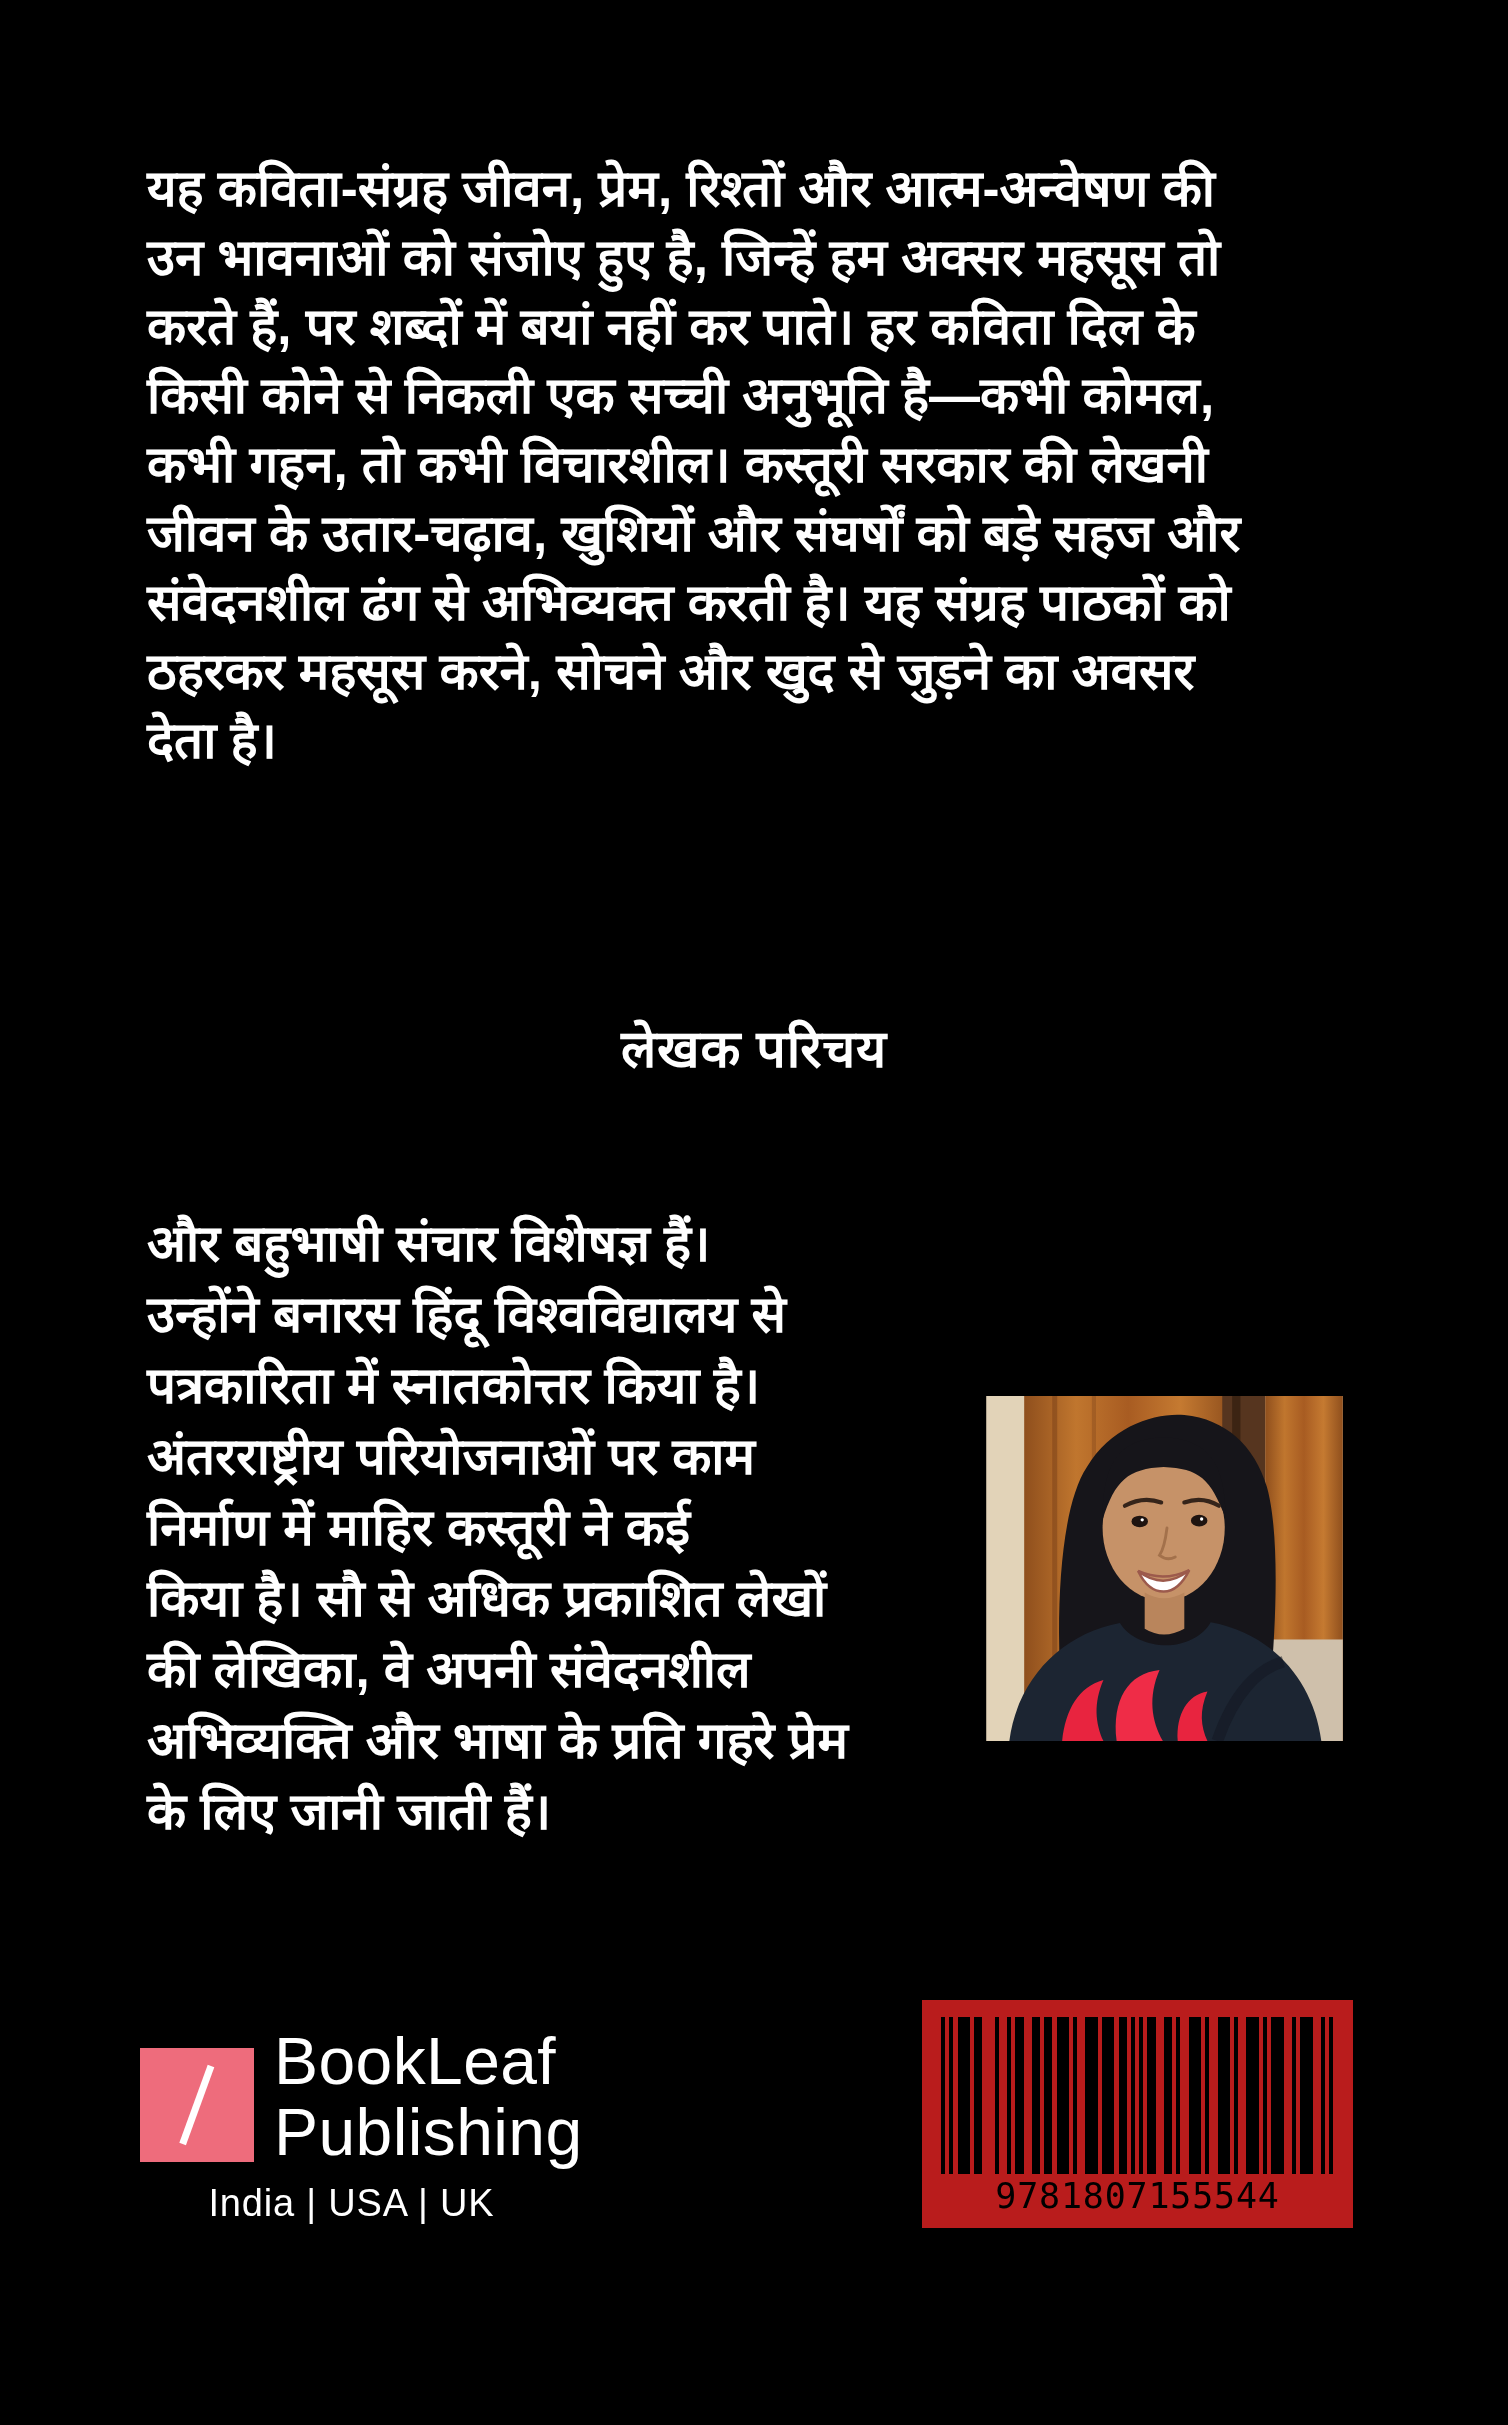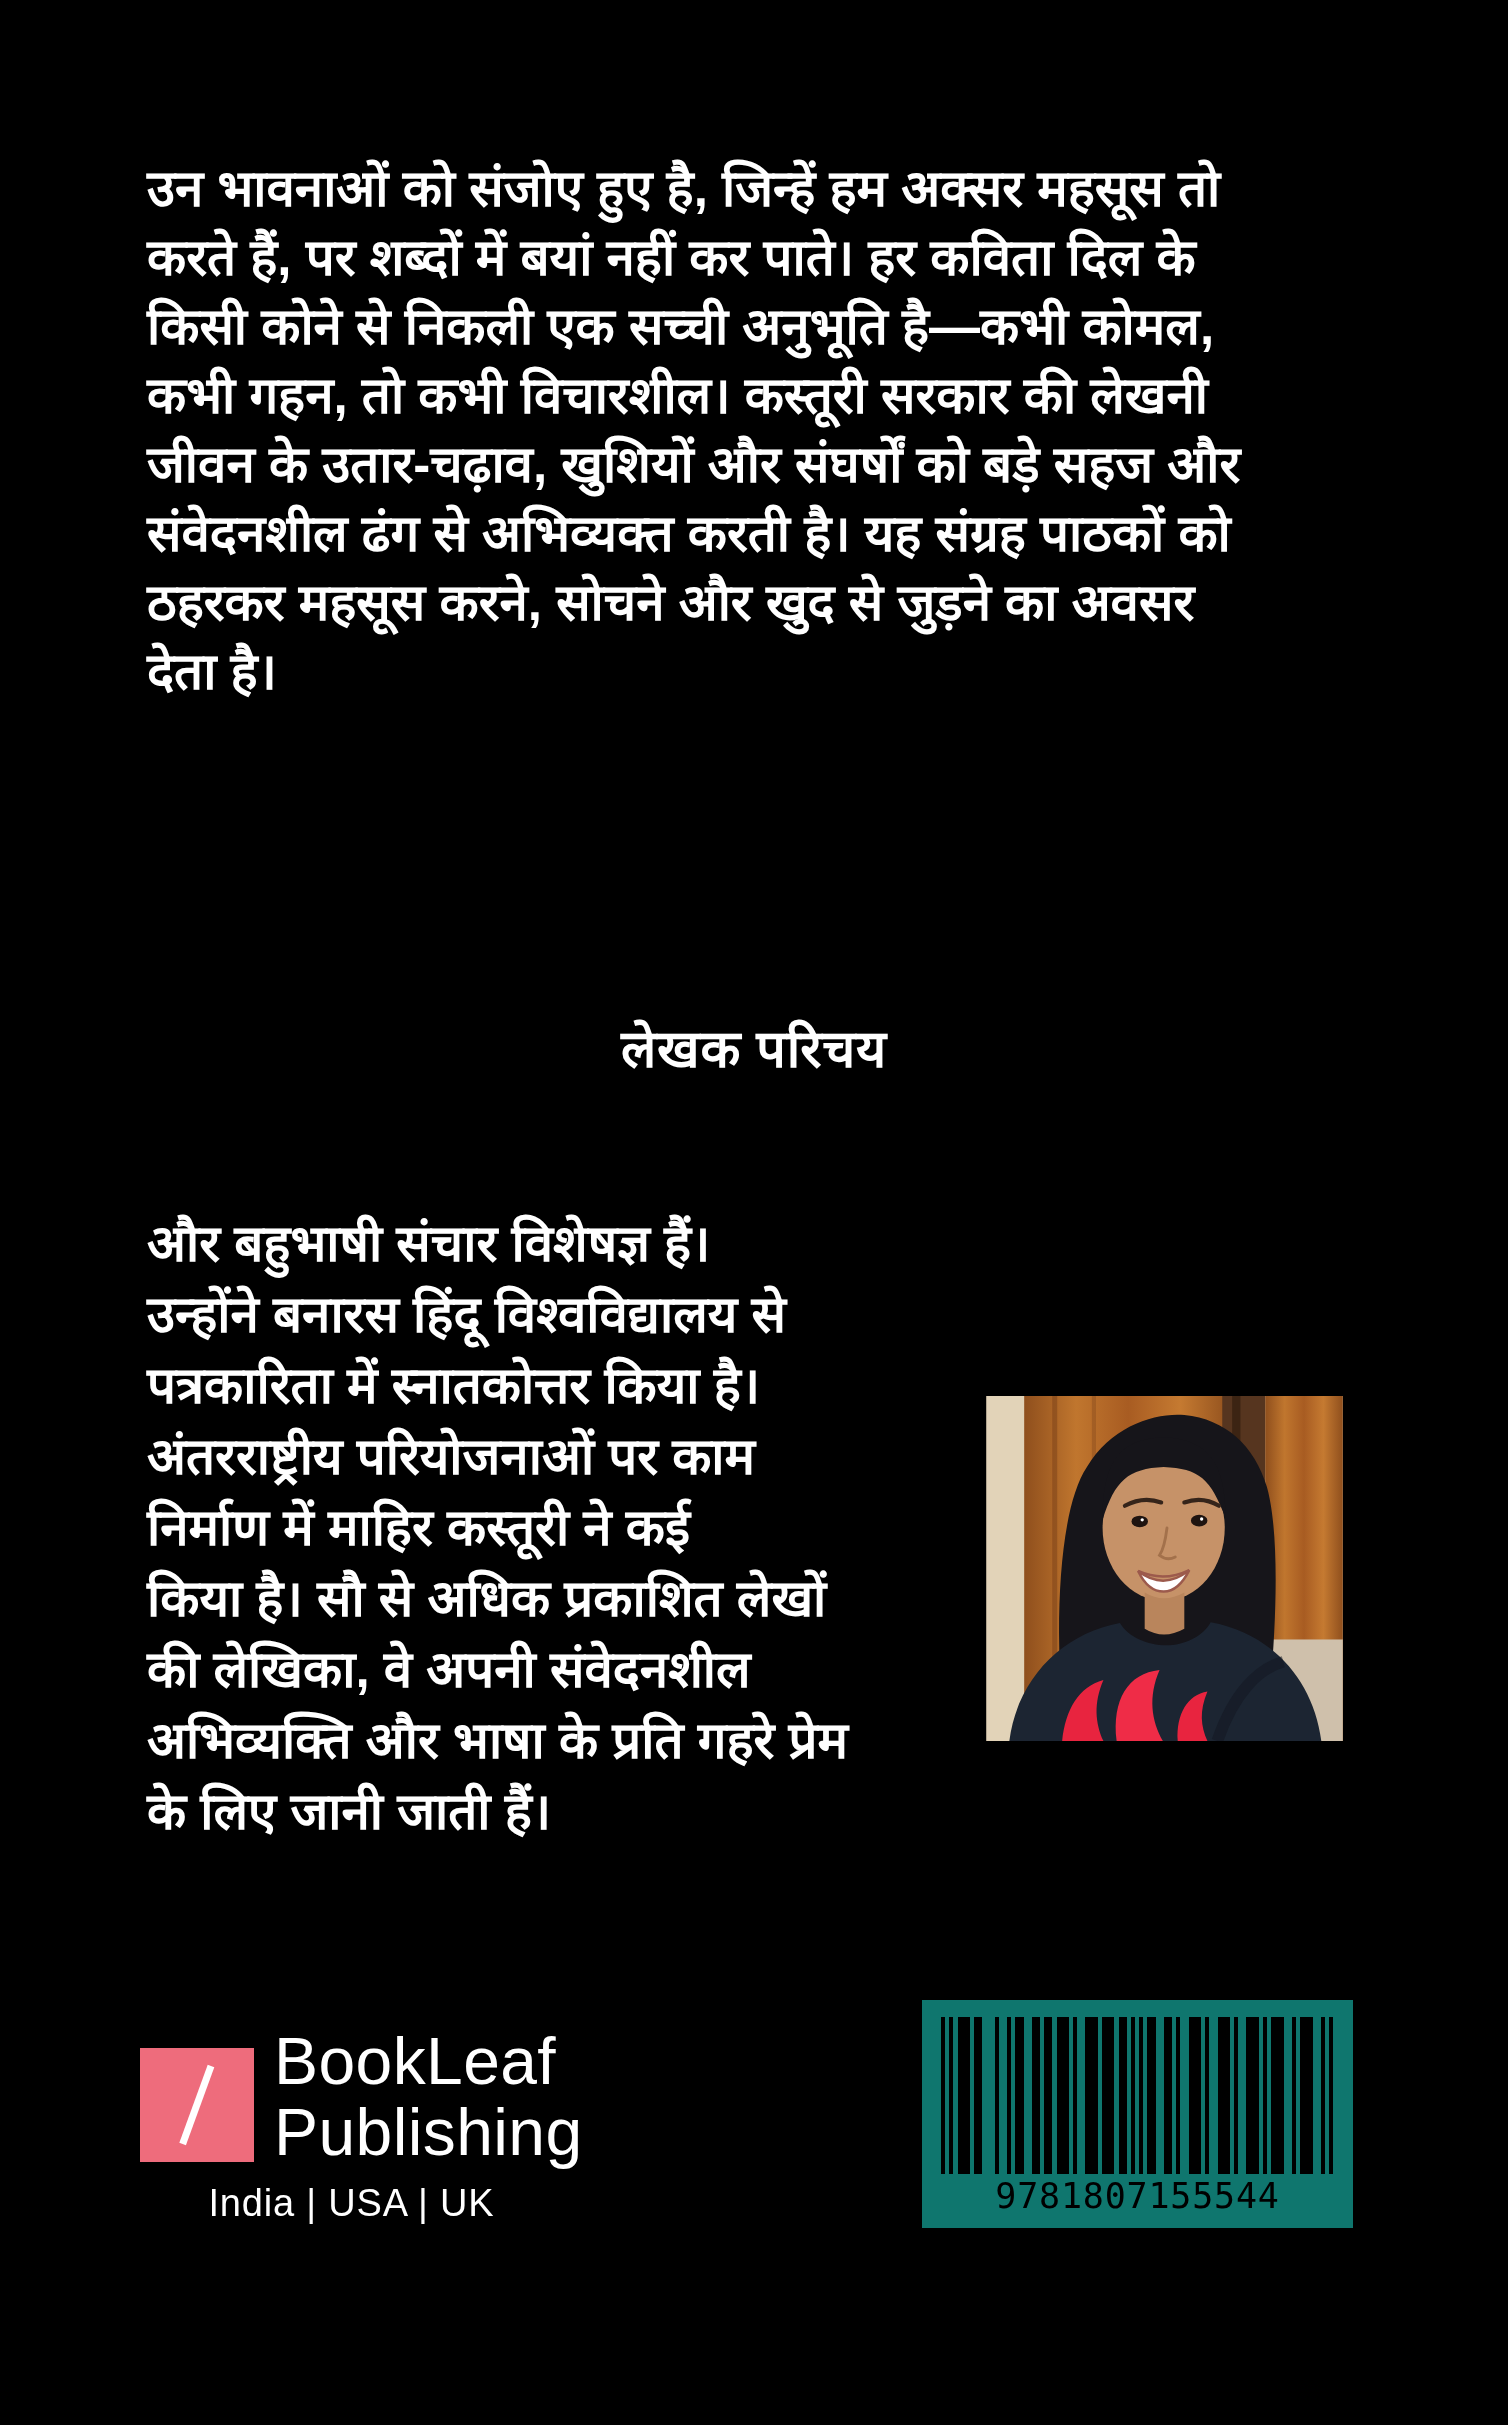--- a/index.html
+++ b/index.html
@@ -46,35 +46,36 @@
     position:absolute;left:274px;top:2026px;color:#fff;font-weight:300;
   }
   .wordmark .wm-line{font-size:66px;line-height:71px;letter-spacing:0.4px;white-space:nowrap;}
   .countries{
     position:absolute;left:140px;top:2182px;width:423px;text-align:center;
     color:#fff;font-weight:300;font-size:38px;line-height:43px;letter-spacing:0.8px;white-space:nowrap;
   }
 
   
   .barcode{
-    position:absolute;left:922px;top:2000px;width:431px;height:228px;background:#0f766e;
+    position:absolute;left:922px;top:2000px;width:431px;height:228px;background:#b91c1c;
   }
   .barcode svg{display:block;margin:17.4px 0 0 19px;}
   .isbn{
     text-align:center;color:#000;margin-top:1.7px;
     font-family:"DejaVu Sans Mono","Liberation Mono",monospace;
     font-size:35px;line-height:40px;letter-spacing:0.8px;
   }
 </style>
 </head>
 <body>
 
 <div class="cover">
 
   <div class="synopsis">
+    <div class="dline">यह कविता-संग्रह जीवन, प्रेम, रिश्तों और आत्म-अन्वेषण की</div>
     <div class="dline">उन भावनाओं को संजोए हुए है, जिन्हें हम अक्सर महसूस तो</div>
     <div class="dline">करते हैं, पर शब्दों में बयां नहीं कर पाते। हर कविता दिल के</div>
     <div class="dline">किसी कोने से निकली एक सच्ची अनुभूति है—कभी कोमल,</div>
     <div class="dline">कभी गहन, तो कभी विचारशील। कस्तूरी सरकार की लेखनी</div>
     <div class="dline">जीवन के उतार-चढ़ाव, खुशियों और संघर्षों को बड़े सहज और</div>
     <div class="dline">संवेदनशील ढंग से अभिव्यक्त करती है। यह संग्रह पाठकों को</div>
     <div class="dline">ठहरकर महसूस करने, सोचने और खुद से जुड़ने का अवसर</div>
     <div class="dline">देता है।</div>
   </div>
 

